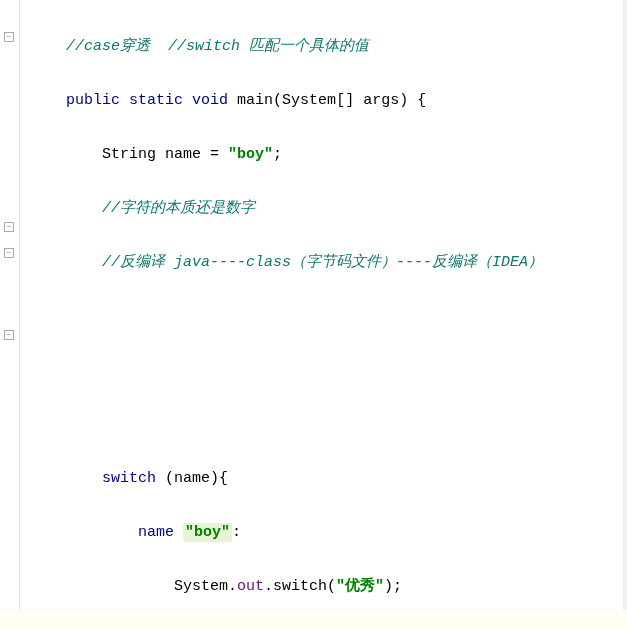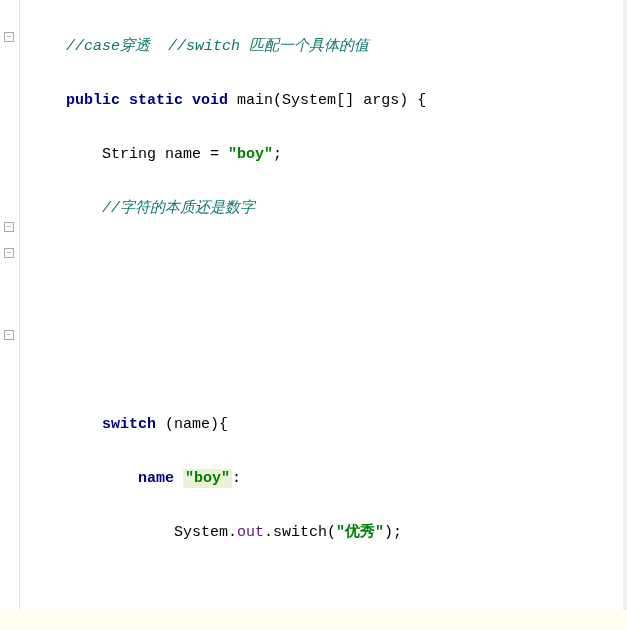--- a/index.html
+++ b/index.html
@@ -44,21 +44,21 @@
       padding: 6px 0 0 10px;
       line-height: 27px;
       white-space: pre;
       position: relative;
     }
     .line {
       height: 27px;
       display: block;
     }
     .comment { color: #0f766e; font-style: italic; }
-    .keyword { color: #000080; font-weight: bold; margin-top: 36px; }
+    .keyword { color: #000080; font-weight: normal; margin-top: 36px; }
     .string { color: #008000; font-weight: bold; }
     .static-field { color: #660e7a; }
     .plain { color: #000; }
     .highlight-var {
       background: #e8f2d4;
       padding: 1px 2px;
       border-radius: 2px;
     }
     .bottom-highlight {
       position: absolute;
@@ -82,20 +82,21 @@
     <div class="fold-marker" style="top:32px;">−</div>
     <div class="fold-marker" style="top:222px;">−</div>
     <div class="fold-marker" style="top:248px;">−</div>
     <div class="fold-marker" style="top:330px;">−</div>
   </div>
   <div class="code-area">
 <span class="line">    <span class="comment">//case穿透</span>  <span class="comment">//switch 匹配一个具体的值</span></span>
 <span class="line">    <span class="keyword">public</span> <span class="keyword">static</span> <span class="keyword">void</span> <span class="plain">main(System[] args) {</span></span>
 <span class="line">        <span class="plain">String name = </span><span class="string">"boy"</span><span class="plain">;</span></span>
 <span class="line">        <span class="comment">//字符的本质还是数字</span></span>
+<span class="line">        <span class="comment">//反编译 java----class（字节码文件）----反编译（IDEA）</span></span>
 <span class="line"></span>
 <span class="line"></span>
 <span class="line"></span>
 <span class="line">        <span class="keyword">switch</span><span class="plain"> (name){</span></span>
 <span class="line">            <span class="keyword">name</span> <span class="string highlight-var">"boy"</span><span class="plain">:</span></span>
 <span class="line">                <span class="plain">System.</span><span class="static-field">out</span><span class="plain">.switch(</span><span class="string">"优秀"</span><span class="plain">);</span></span>
 <span class="line">                </span>
 
 
 

